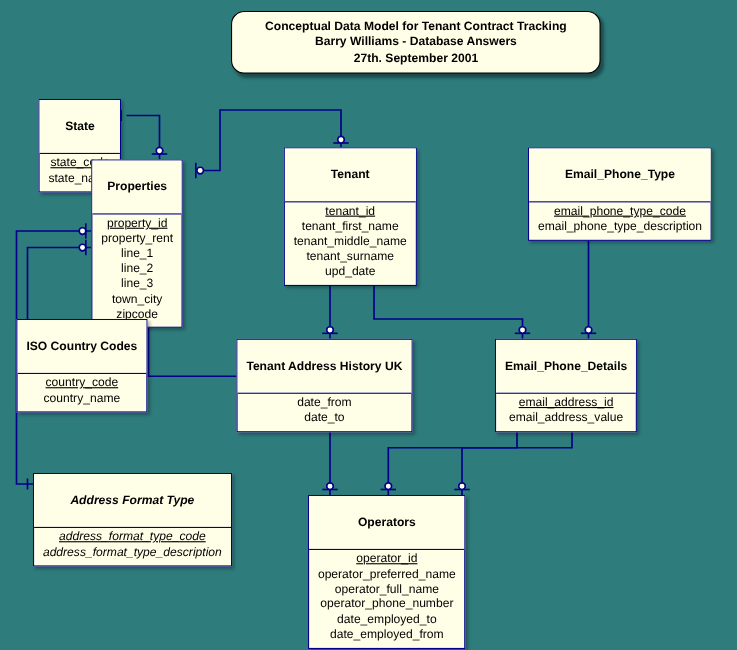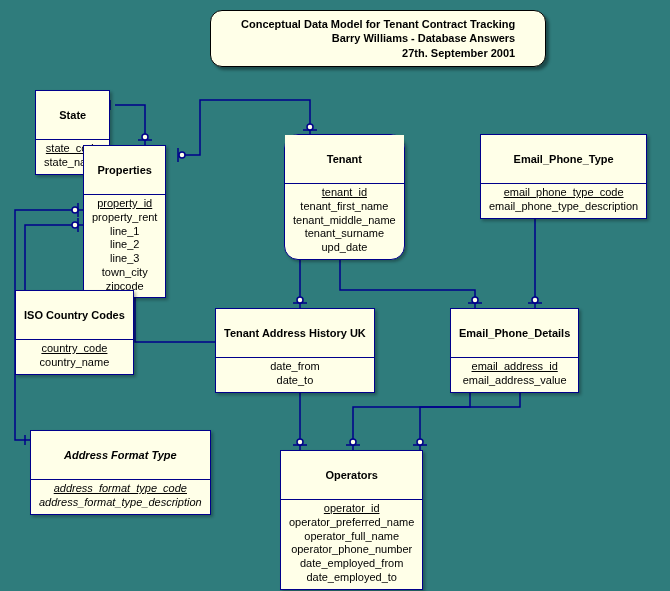--- a/index.html
+++ b/index.html
@@ -11,21 +11,21 @@
     width: 670px;
     height: 591px;
     position: relative;
     overflow: hidden;
   }
   .title-box {
     position: absolute;
     background: #FFFFE8;
     border: 1px solid #000;
     padding: 6px 30px;
-    text-align: right;
+    text-align: center;
     box-shadow: 3px 3px 3px rgba(0,0,0,0.4);
     border-radius: 12px;
   }
   .title-box div { font-weight: bold; line-height: 1.3; }
   .entity {
     position: absolute;
     background: #FFFFE8;
     border: 1px solid #00008B;
     box-shadow: 2px 2px 3px rgba(0,0,0,0.3);
   }
@@ -156,21 +156,21 @@
 </div>
 
 <div class="entity" style="left:30px; top:430px;font-style:italic;">
   <div class="entity-header">Address Format Type</div>
   <div class="entity-body">
     <div class="attr pk">address_format_type_code</div>
     <div class="attr">address_format_type_description</div>
   </div>
 </div>
 
-<div class="entity" style="left:284px; top:134px;border-radius:14px;">
+<div class="entity" style="left:258px; top:134px;">
   <div class="entity-header">Tenant</div>
   <div class="entity-body">
     <div class="attr pk">tenant_id</div>
     <div class="attr">tenant_first_name</div>
     <div class="attr">tenant_middle_name</div>
     <div class="attr">tenant_surname</div>
     <div class="attr">upd_date</div>
   </div>
 </div>
 
@@ -198,16 +198,16 @@
   </div>
 </div>
 
 <div class="entity" style="left:280px; top:450px;">
   <div class="entity-header">Operators</div>
   <div class="entity-body">
     <div class="attr pk">operator_id</div>
     <div class="attr">operator_preferred_name</div>
     <div class="attr">operator_full_name</div>
     <div class="attr">operator_phone_number</div>
+    <div class="attr">date_employed_to</div>
     <div class="attr">date_employed_from</div>
-    <div class="attr">date_employed_to</div>
   </div>
 </div>
 
 </body></html>

